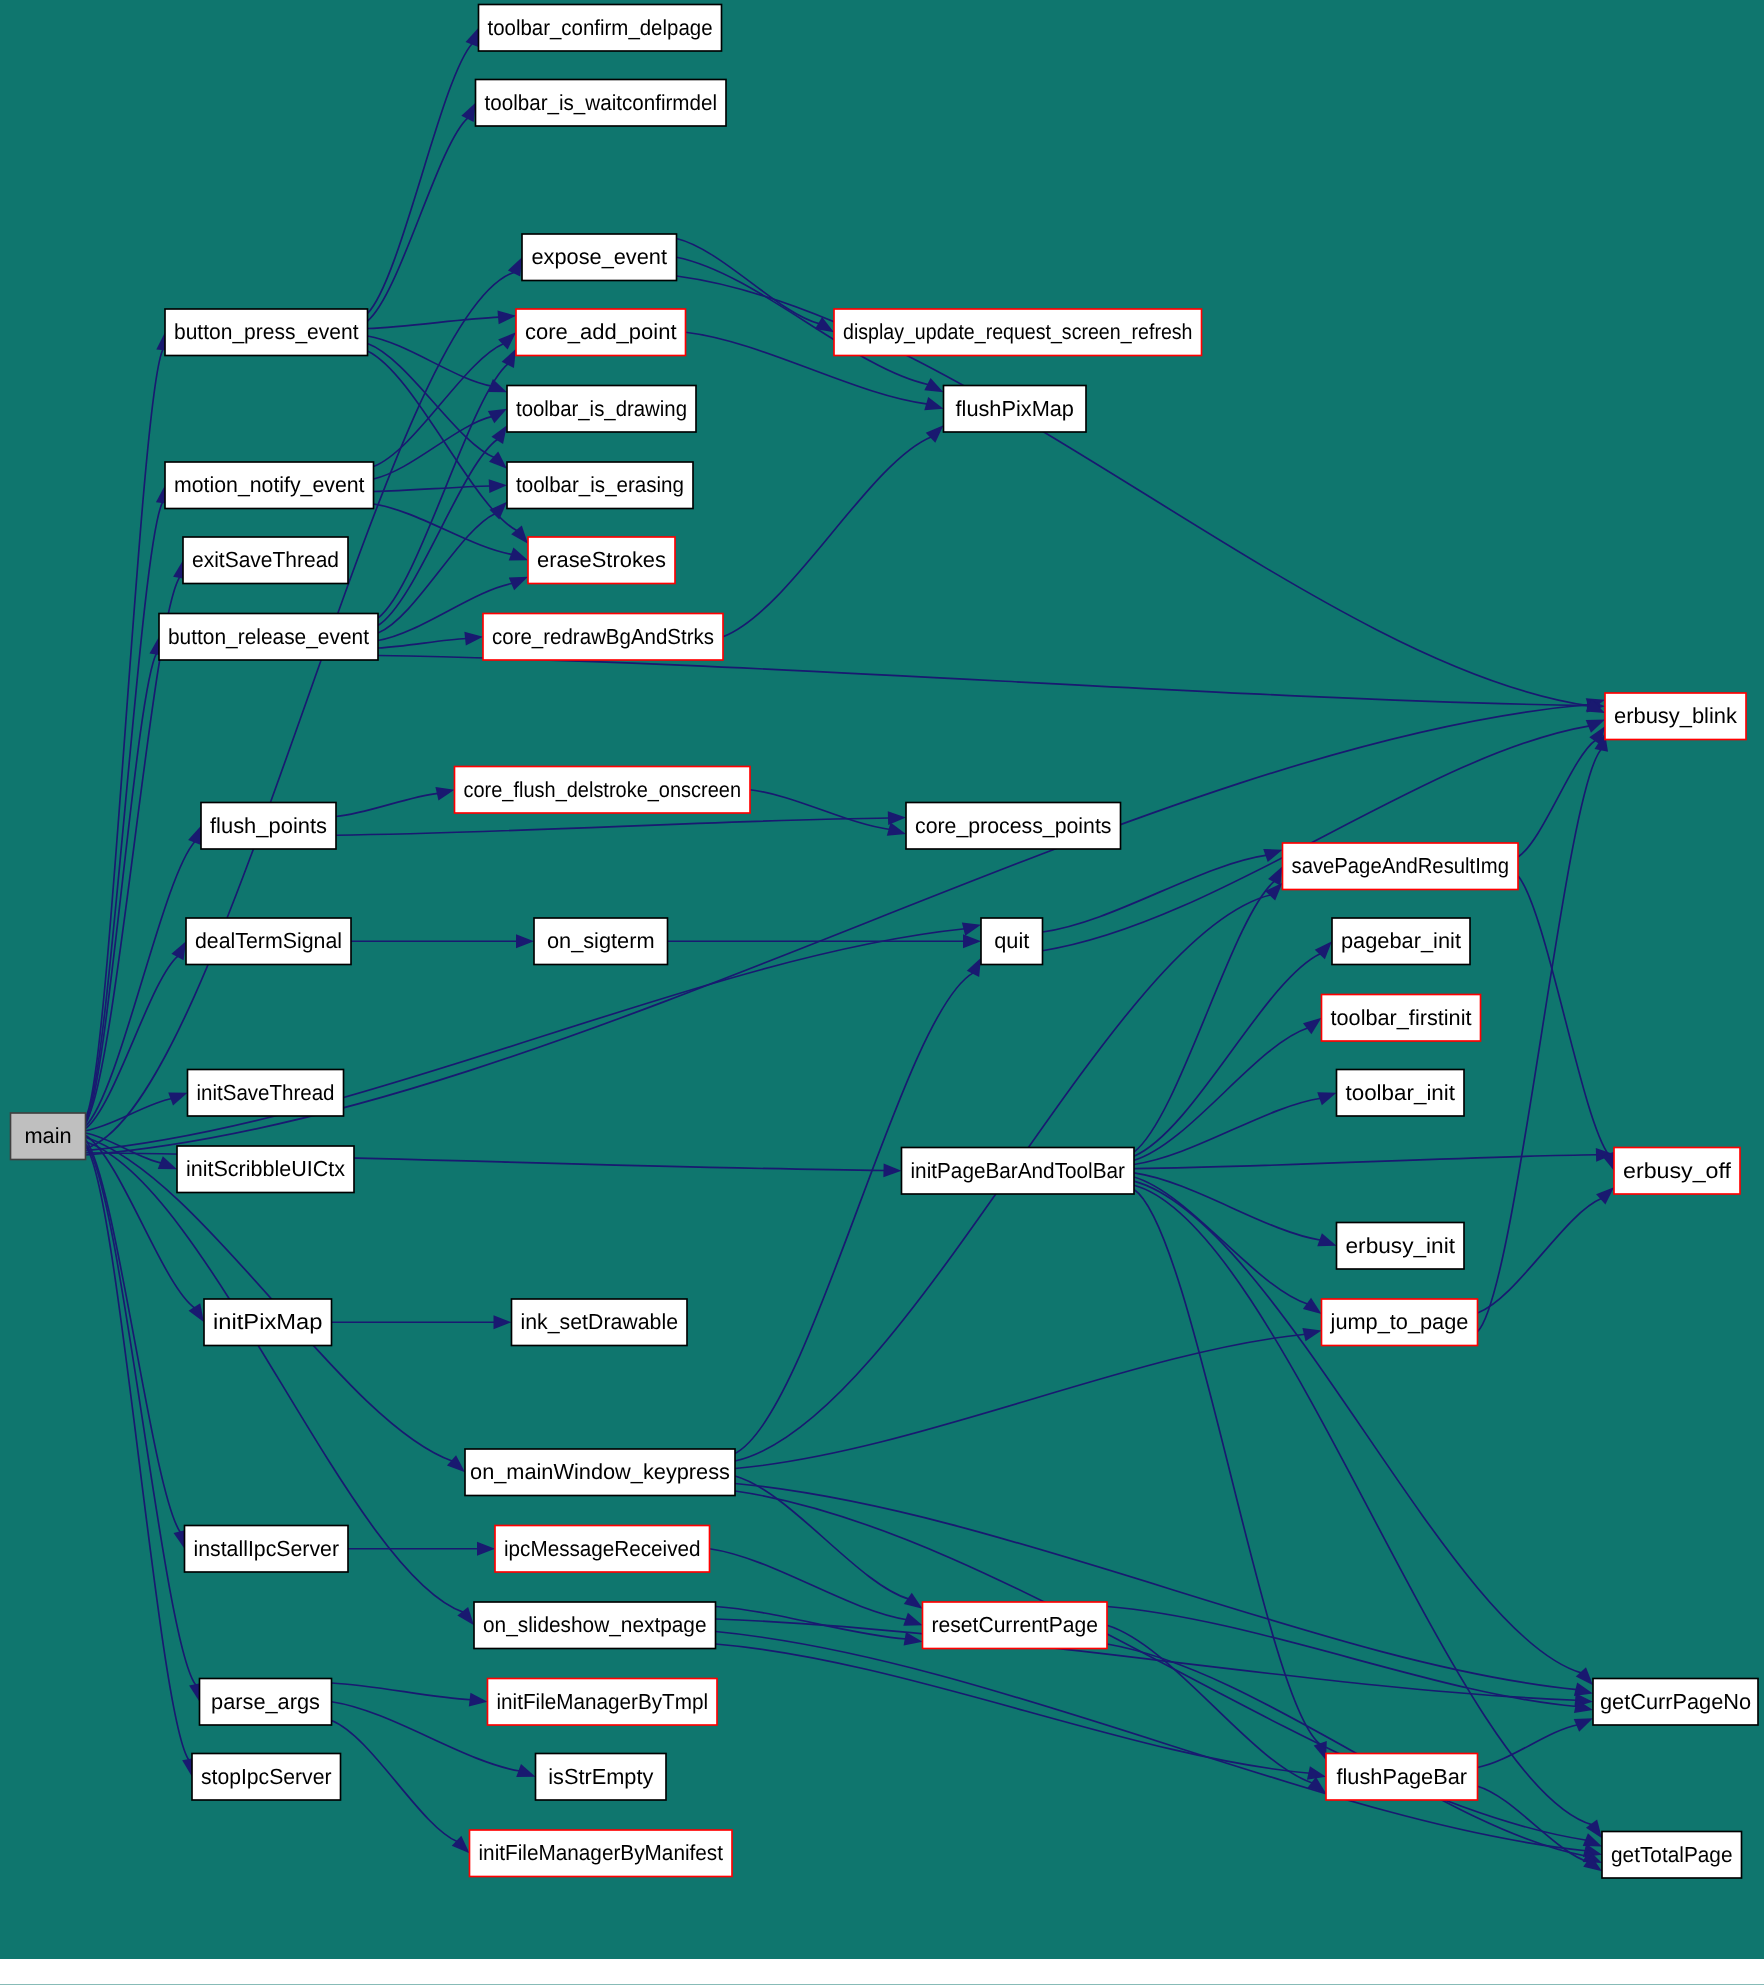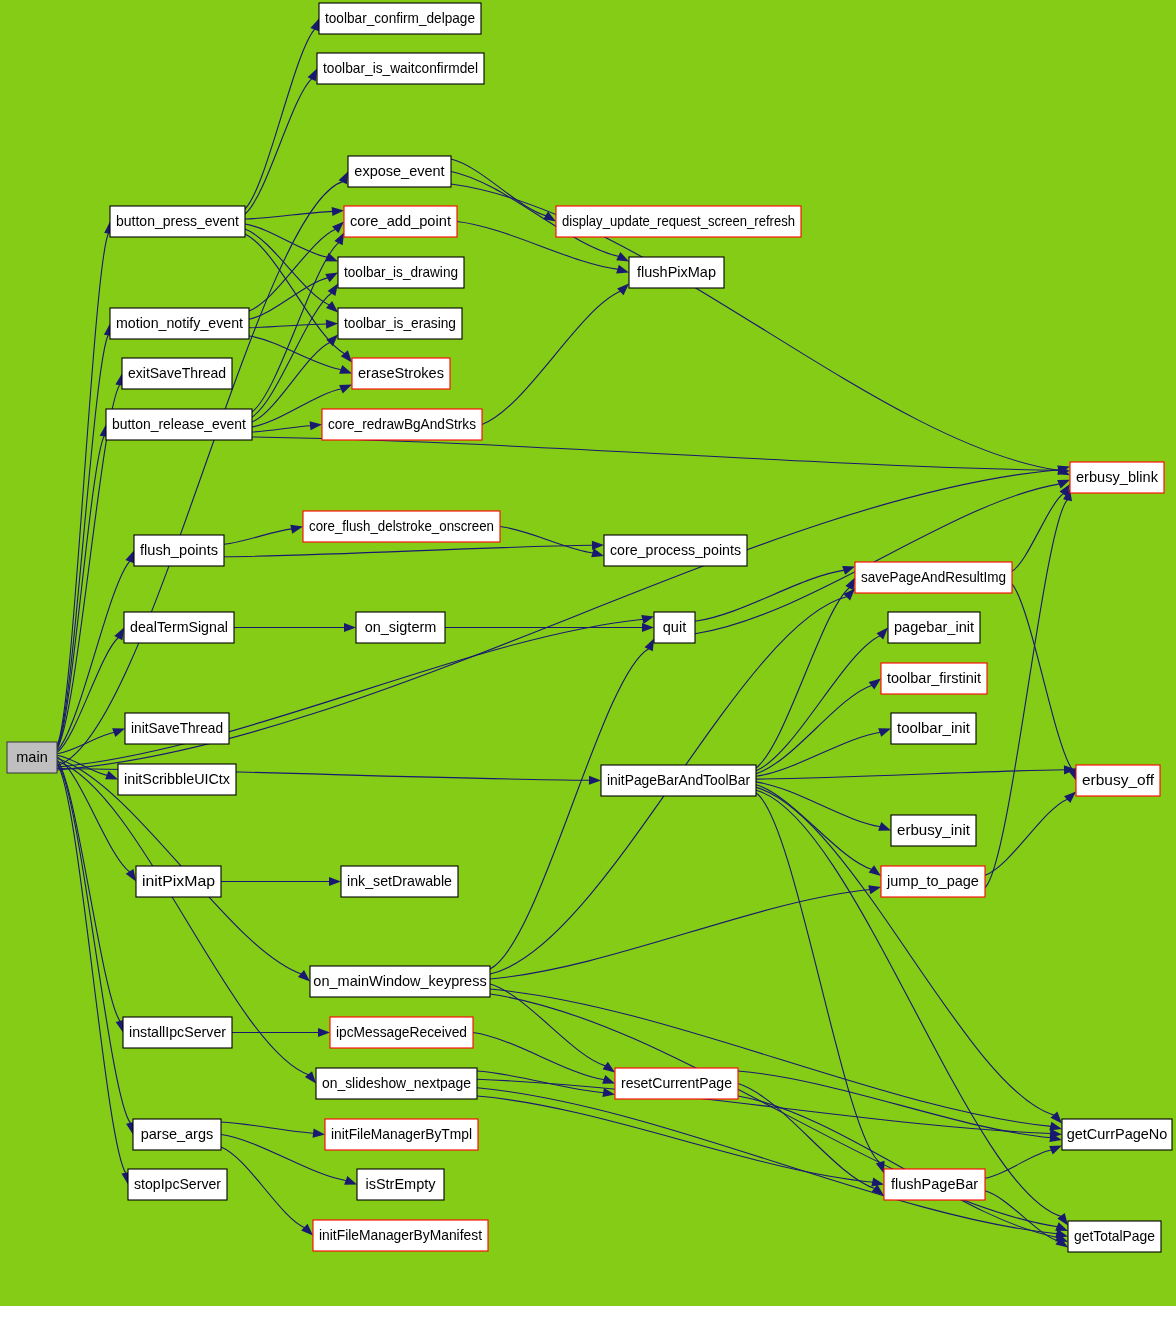--- a/index.html
+++ b/index.html
@@ -4,21 +4,21 @@
 <style>
   html, body {
     margin: 0;
     padding: 0;
     background: #ffffff;
   }
   #callgraph-root {
     position: relative;
     width: 1176px;
     height: 1306px;
-    background: #84cc16;
+    background: #0f766e;
     font-family: "Liberation Sans", sans-serif;
   }
   svg.graph {
     position: absolute;
     left: 0;
     top: 0;
     width: 1176px;
     height: 1323px;
     overflow: visible;
   }

